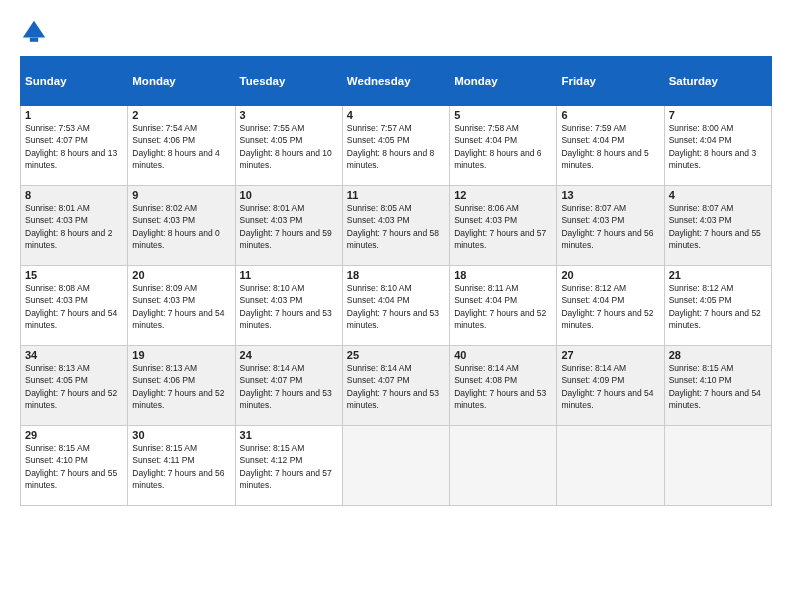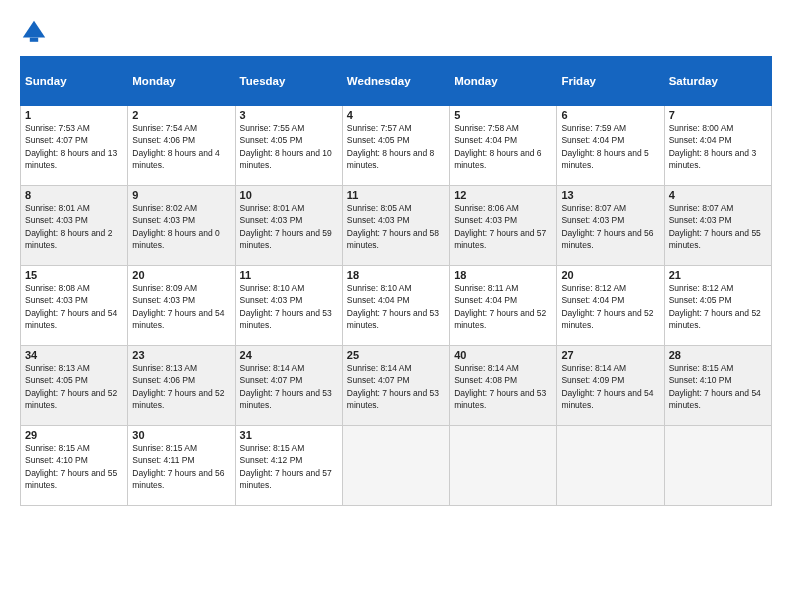--- a/index.html
+++ b/index.html
@@ -215,21 +215,21 @@
             <span class="day-num">21</span>
             <div class="day-info"><span>Sunrise: 8:12 AM</span><br><span>Sunset: 4:05 PM</span><br><span>Daylight: 7 hours and 52 minutes.</span></div>
           </td>
         </tr>
         <tr class="row-alt">
           <td>
             <span class="day-num">34</span>
             <div class="day-info"><span>Sunrise: 8:13 AM</span><br><span>Sunset: 4:05 PM</span><br><span>Daylight: 7 hours and 52 minutes.</span></div>
           </td>
           <td>
-            <span class="day-num">23</span>
+            <span class="day-num">19</span>
             <div class="day-info"><span>Sunrise: 8:13 AM</span><br><span>Sunset: 4:06 PM</span><br><span>Daylight: 7 hours and 52 minutes.</span></div>
           </td>
           <td>
             <span class="day-num">24</span>
             <div class="day-info"><span>Sunrise: 8:14 AM</span><br><span>Sunset: 4:07 PM</span><br><span>Daylight: 7 hours and 53 minutes.</span></div>
           </td>
           <td>
             <span class="day-num">25</span>
             <div class="day-info"><span>Sunrise: 8:14 AM</span><br><span>Sunset: 4:07 PM</span><br><span>Daylight: 7 hours and 53 minutes.</span></div>
           </td>

